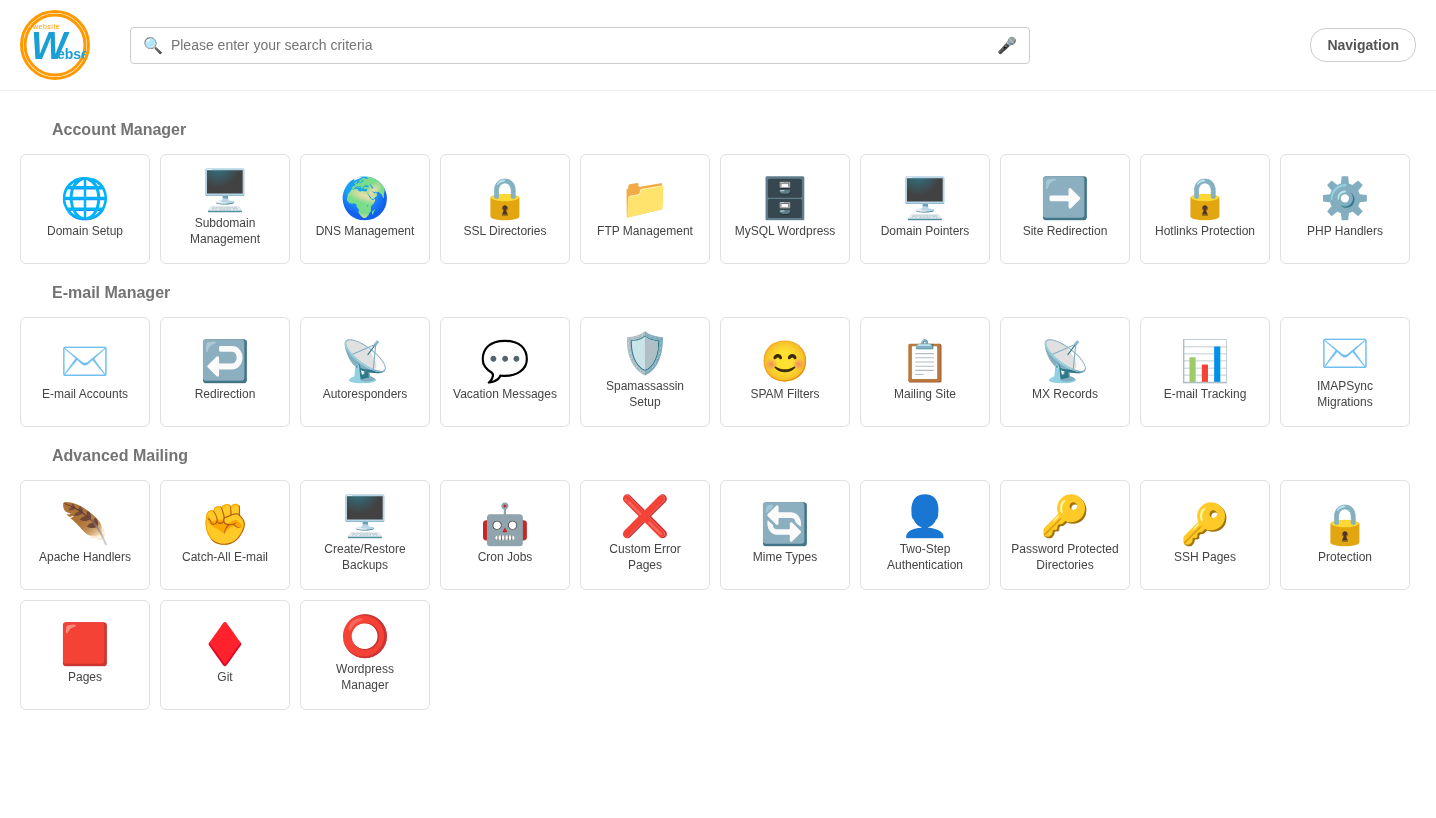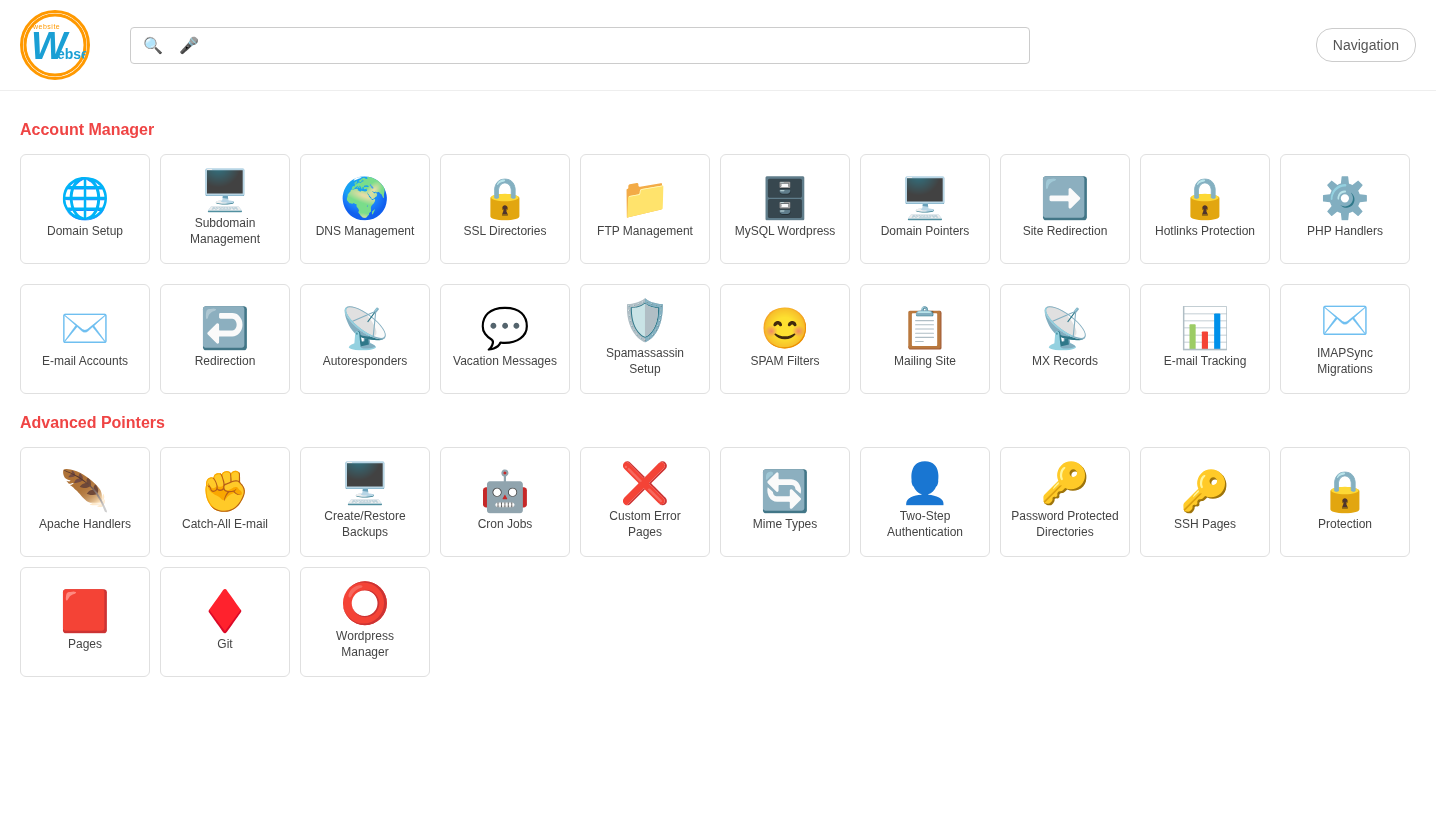--- a/index.html
+++ b/index.html
@@ -67,32 +67,34 @@
       right: 20px;
       top: 50%;
       transform: translateY(-50%);
       border: 1px solid #ccc;
       background: #fff;
       padding: 8px 16px;
       font-size: 14px;
       color: #555;
       cursor: pointer;
       border-radius: 16px;
+      font-weight: bold;
     }
 
     .main-content {
       padding: 20px 20px;
     }
 
     .section-title {
       font-size: 16px;
       font-weight: bold;
-      color: #ef4444;
+      color: #737373;
       margin-bottom: 15px;
       margin-top: 10px;
+      margin-left: 32px;
     }
 
     .icon-grid {
       display: flex;
       flex-wrap: wrap;
       gap: 10px;
       margin-bottom: 20px;
     }
 
     .icon-card {
@@ -137,20 +139,21 @@
 
         <text x="10" y="16" font-family="Arial" font-size="7" fill="#f90" letter-spacing="0.5">website</text>
 
         <text x="34" y="46" font-family="Arial" font-size="14" font-weight="bold" fill="#1a9fd4">ebserver</text>
       </svg>
     </div>
   </div>
 
   <div class="search-bar">
     <span class="search-icon-wrap">🔍</span>
+    <input type="text" placeholder="Please enter your search criteria" style="">
     <span class="mic-icon-wrap">🎤</span>
   </div>
 
   <button class="nav-button">Navigation</button>
 </div>
 
 <div class="main-content">
 
   <div id="sections-container">
       <div>
@@ -192,20 +195,21 @@
             <div class="icon-emoji">🔒</div>
             <div class="icon-label">Hotlinks Protection</div>
           </div>
           <div class="icon-card">
             <div class="icon-emoji">⚙️</div>
             <div class="icon-label">PHP Handlers</div>
           </div>
         </div>
       </div>
       <div>
+        <div class="section-title">E-mail Manager</div>
         <div class="icon-grid">
           <div class="icon-card">
             <div class="icon-emoji">✉️</div>
             <div class="icon-label">E-mail Accounts</div>
           </div>
           <div class="icon-card">
             <div class="icon-emoji">↩️</div>
             <div class="icon-label">Redirection</div>
           </div>
           <div class="icon-card">
@@ -236,21 +240,21 @@
             <div class="icon-emoji">📊</div>
             <div class="icon-label">E-mail Tracking</div>
           </div>
           <div class="icon-card">
             <div class="icon-emoji">✉️</div>
             <div class="icon-label">IMAPSync Migrations</div>
           </div>
         </div>
       </div>
       <div>
-        <div class="section-title">Advanced Pointers</div>
+        <div class="section-title">Advanced Mailing</div>
         <div class="icon-grid">
           <div class="icon-card">
             <div class="icon-emoji">🪶</div>
             <div class="icon-label">Apache Handlers</div>
           </div>
           <div class="icon-card">
             <div class="icon-emoji">✊</div>
             <div class="icon-label">Catch-All E-mail</div>
           </div>
           <div class="icon-card">

